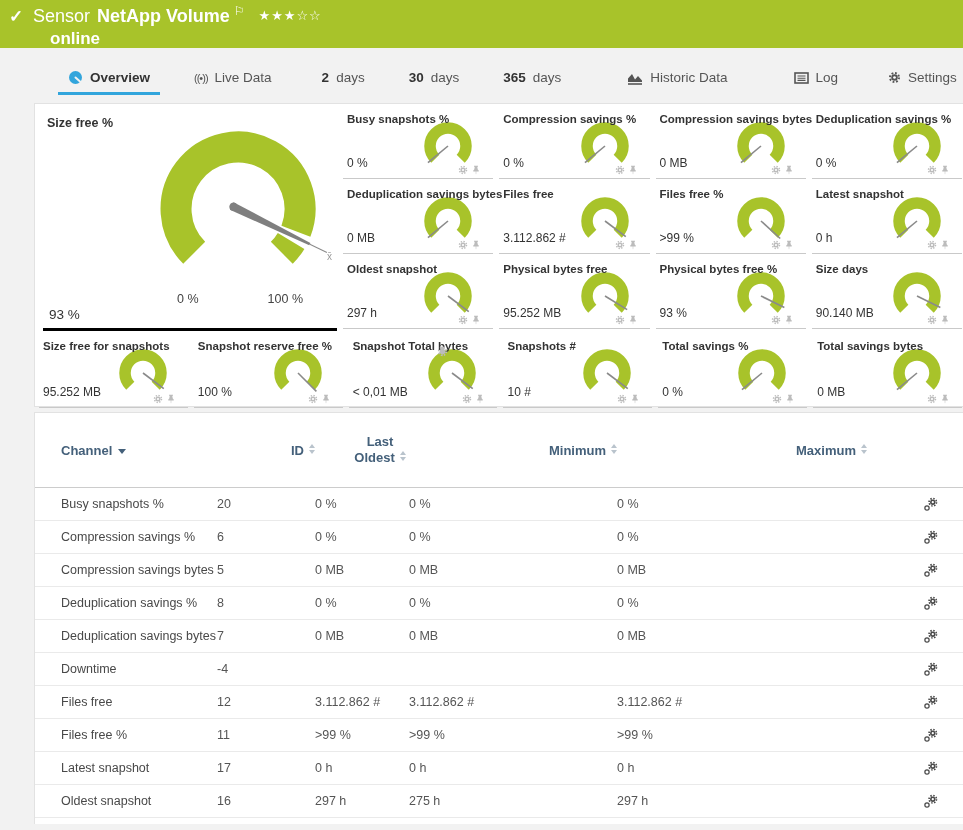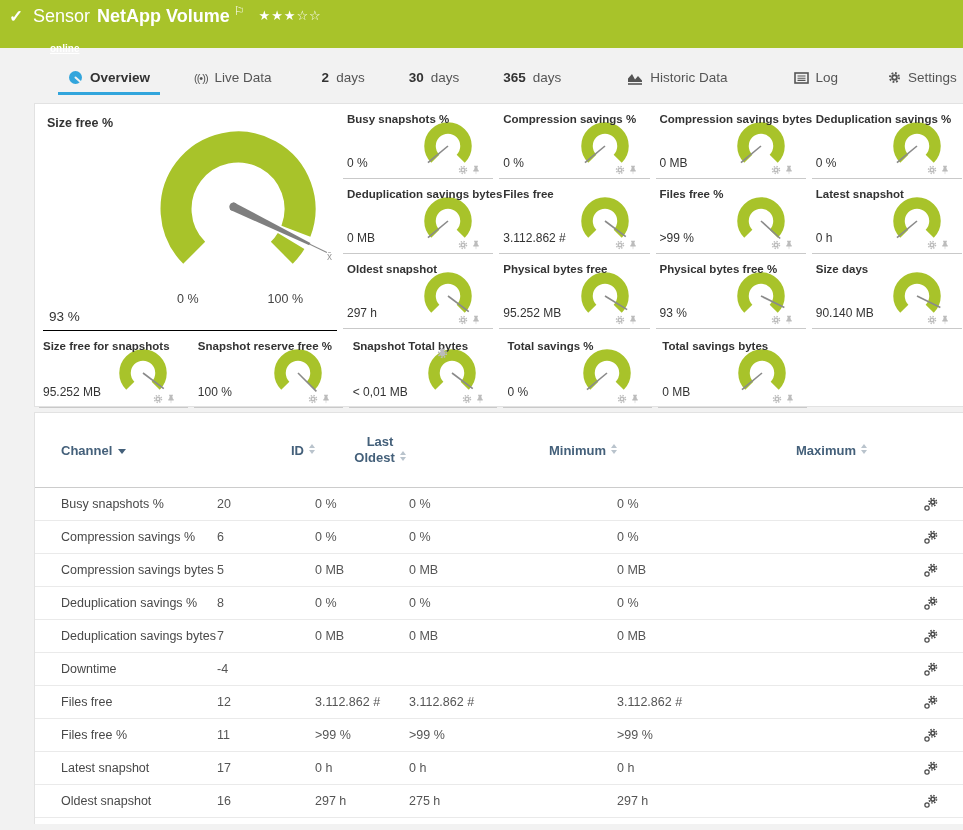--- a/index.html
+++ b/index.html
@@ -8,34 +8,34 @@
   body{background:#f2f2f2;font-family:"Liberation Sans",sans-serif;color:#333;position:relative;}
 
   
   .hdr{position:absolute;left:0;top:0;width:963px;height:48px;background:var(--green);color:#fff;}
   .hdr .check{position:absolute;left:9px;top:6px;font-size:17px;font-weight:bold;}
   .hdr .titleline{position:absolute;left:33px;top:4px;font-size:18px;white-space:nowrap;}
   .hdr .kind{font-weight:400;margin-right:7px;}
   .hdr .name{font-weight:bold;}
   .hdr .flag{font-size:12px;vertical-align:super;margin-left:4px;}
   .hdr .stars{font-size:13px;letter-spacing:1px;margin-left:14px;vertical-align:2px;}
-  .hdr .status{position:absolute;left:50px;top:43px;font-size:10px;font-weight:bold;text-decoration:underline;}
+  .hdr .status{position:absolute;left:50px;top:29px;font-size:17px;font-weight:bold;}
 
   
   .tabs{position:absolute;left:0;top:48px;width:963px;height:47px;display:flex;align-items:flex-end;padding-left:58px;font-size:13.5px;color:#555;}
   .tab{display:flex;align-items:center;gap:7px;padding:0 10px 10px 10px;margin-right:24px;cursor:pointer;white-space:nowrap;justify-content:center;}
   .tab.active{border-bottom:3px solid var(--blue);padding-bottom:7px;color:#333;font-weight:bold;}
   .tab .num{font-weight:bold;color:#333;}
   .tab .liveic{font-size:11px;letter-spacing:-1px;color:#555;}
   .tabic{display:block;}
   .gap1{margin-right:30px;} .gap2{margin-right:46px;}
 
   
   .gpanel{position:absolute;left:34px;top:103px;width:929px;height:304px;background:#fff;border:1px solid #e2e2e2;border-right:none;}
-  .bigcell{position:absolute;left:8px;top:0;width:294px;height:227px;border-bottom:1px solid #000000;text-align:right;}
+  .bigcell{position:absolute;left:8px;top:0;width:294px;height:227px;border-bottom:3px solid #000000;text-align:right;}
   .bigcell .bg-title{position:absolute;left:4px;top:12px;font-size:12.5px;font-weight:bold;color:#333;}
   .bigcell svg{position:absolute;left:110px;top:22px;}
   .bigcell .bg-labels{position:absolute;left:110px;top:188px;width:190px;display:flex;justify-content:space-between;padding:0 40px 0 24px;font-size:12.5px;color:#444;}
   .bigcell .bg-value{position:absolute;left:6px;bottom:6px;font-size:13.5px;color:#333;}
   .bigcell .cell-icons{position:absolute;right:10px;bottom:4px;}
   .arc{stroke:var(--green);fill:none;}
   .needle-fill{fill:#7f7f7f;}
   .needle-line{stroke:#8a8a8a;}
   .avg-mark{fill:#999;font-size:10px;font-family:"Liberation Sans",sans-serif;}
 
@@ -447,20 +447,38 @@
     <div class="cell-icons">
       <svg width="10" height="10" viewBox="0 0 20 20">
             <use href="#sym-gear"></use>
           </svg>
       <svg width="10" height="10" viewBox="0 0 20 20">
             <use href="#sym-pin"></use>
           </svg>
     </div>
   </div>
 
+  <div class="gcell">
+    <div class="gc-title">Snapshots #</div>
+    <svg class="gc-gauge" width="62" height="56" viewBox="0 0 62 56">
+      <path class="mini-arc" d="M18.3 38.7 A18 18 0 1 1 43.7 38.7"></path>
+      <g class="gneedle" transform="rotate(396.90000000000003 31 26)">
+            <line x1="31" y1="26" x2="57" y2="26"></line>
+          </g>
+    </svg>
+    <div class="gc-value">10 #</div>
+    <div class="cell-icons">
+      <svg width="10" height="10" viewBox="0 0 20 20">
+            <use href="#sym-gear"></use>
+          </svg>
+      <svg width="10" height="10" viewBox="0 0 20 20">
+            <use href="#sym-pin"></use>
+          </svg>
+    </div>
+  </div>
 
   <div class="gcell">
     <div class="gc-title">Total savings %</div>
     <svg class="gc-gauge" width="62" height="56" viewBox="0 0 62 56">
       <path class="mini-arc" d="M18.3 38.7 A18 18 0 1 1 43.7 38.7"></path>
       <g class="gneedle" transform="rotate(140.4 31 26)">
             <line x1="31" y1="26" x2="57" y2="26"></line>
           </g>
     </svg>
     <div class="gc-value">0 %</div>

